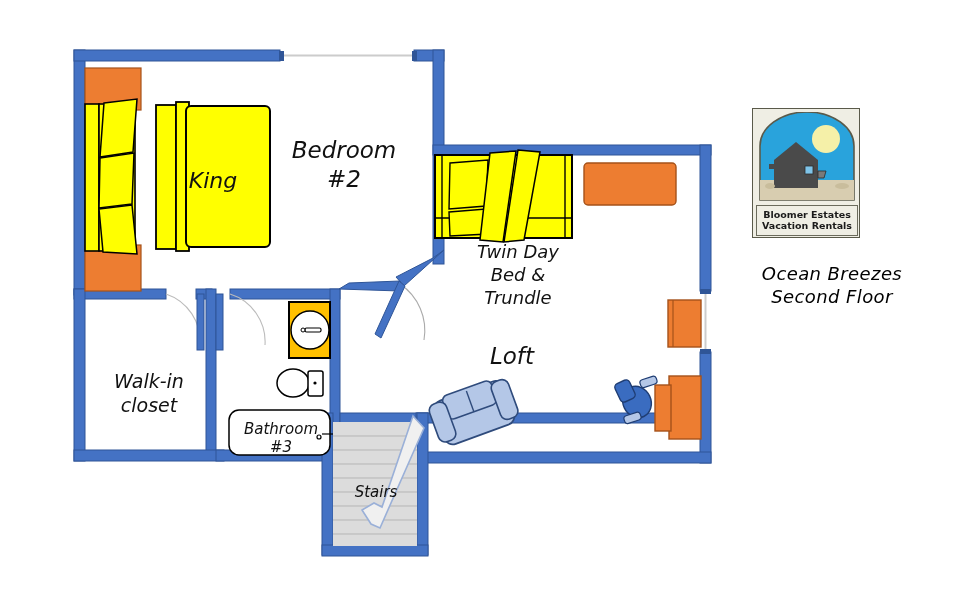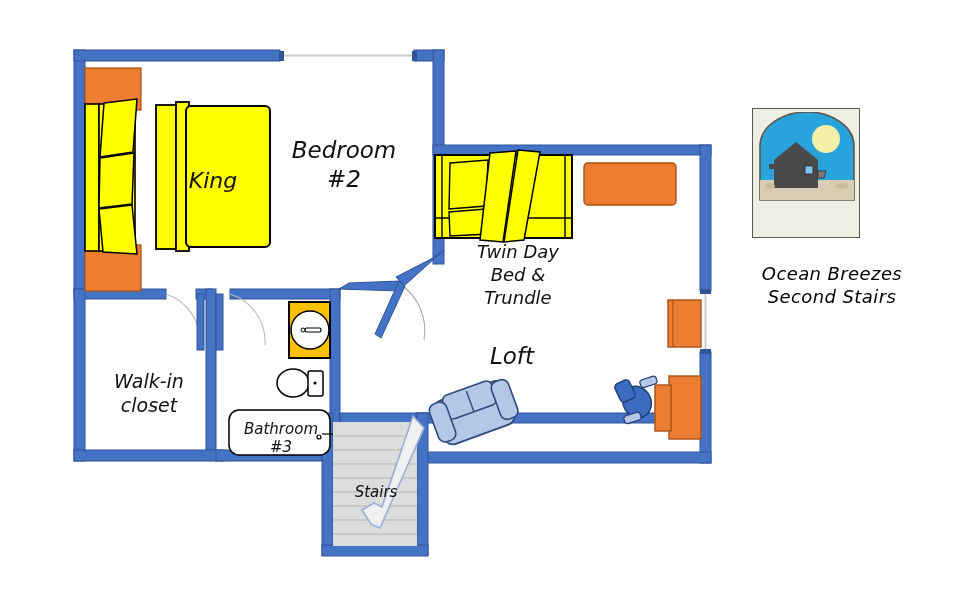--- a/index.html
+++ b/index.html
@@ -291,20 +291,24 @@
         <circle cx="70" cy="27" r="14" fill="#f5f0a8"></circle>
         <polygon points="18,48 40,30 62,48 62,76 18,76" fill="#4a4a4a"></polygon>
         <rect x="22" y="48" width="38" height="28" fill="#4a4a4a"></rect>
         <rect x="13" y="52" width="10" height="5" fill="#4a4a4a"></rect>
         <rect x="49" y="54" width="8" height="8" fill="#7fc4e8" stroke="#2b2b2b" stroke-width="0.8"></rect>
         <polygon points="62,59 70,59 68,66 62,66" fill="#7a7a7a" stroke="#2b2b2b" stroke-width="0.8"></polygon>
         <ellipse cx="14" cy="74" rx="5" ry="3" fill="#c9bd9c"></ellipse>
         <ellipse cx="86" cy="74" rx="7" ry="3" fill="#c9bd9c"></ellipse>
       </g>
     </svg>
+    <div id="logo-caption">
+      <span>Bloomer Estates</span>
+      <span>Vacation Rentals</span>
+    </div>
   </div>
 
   <div id="plan-title">
     <div>Ocean Breezes</div>
-    <div>Second Stairs</div>
+    <div>Second Floor</div>
   </div>
 
 </div>
 
 </body></html>

